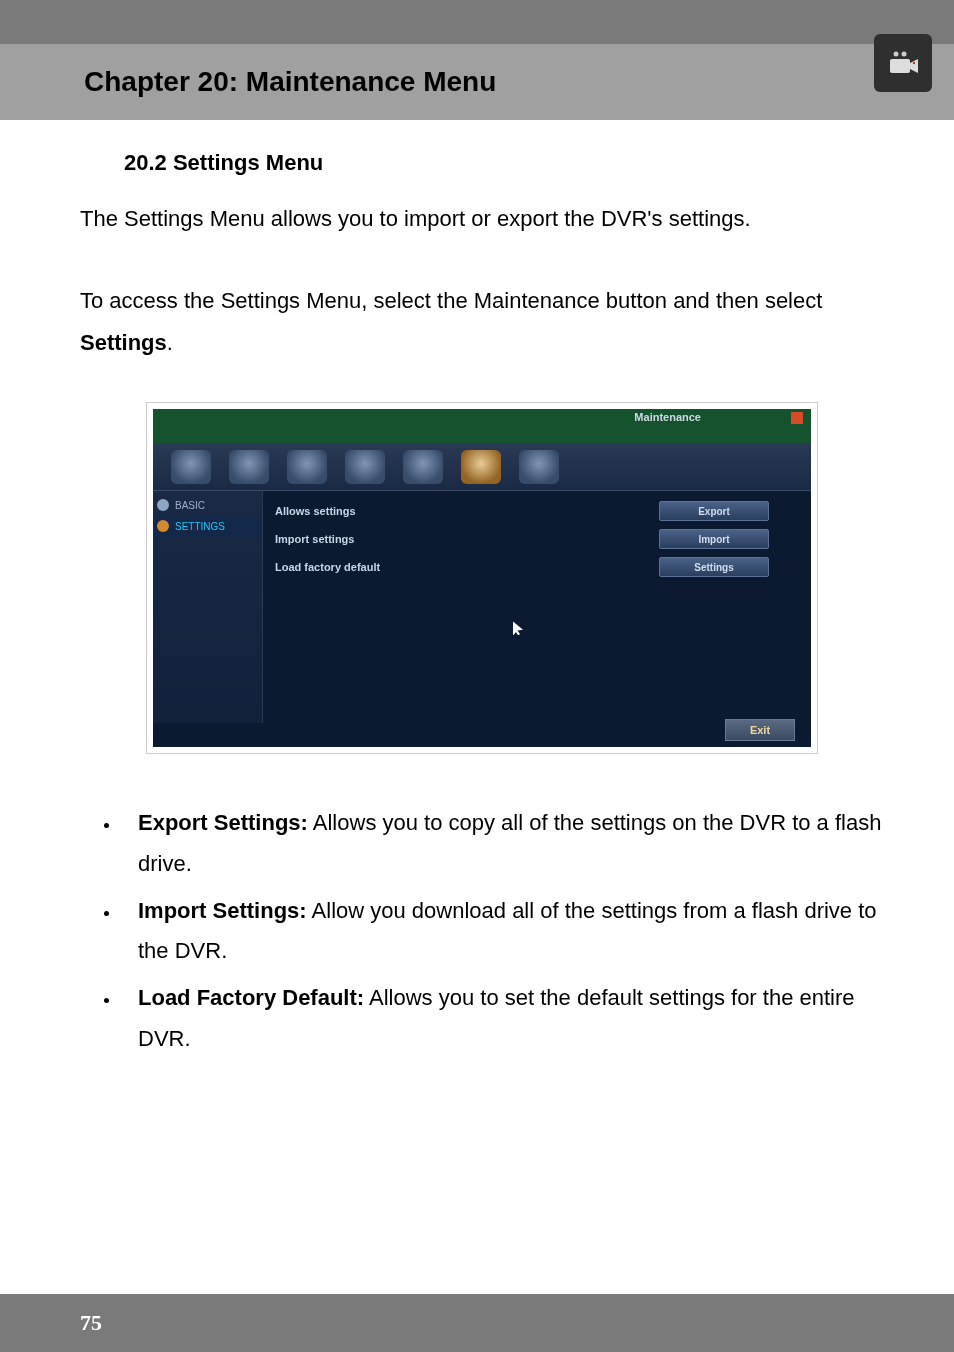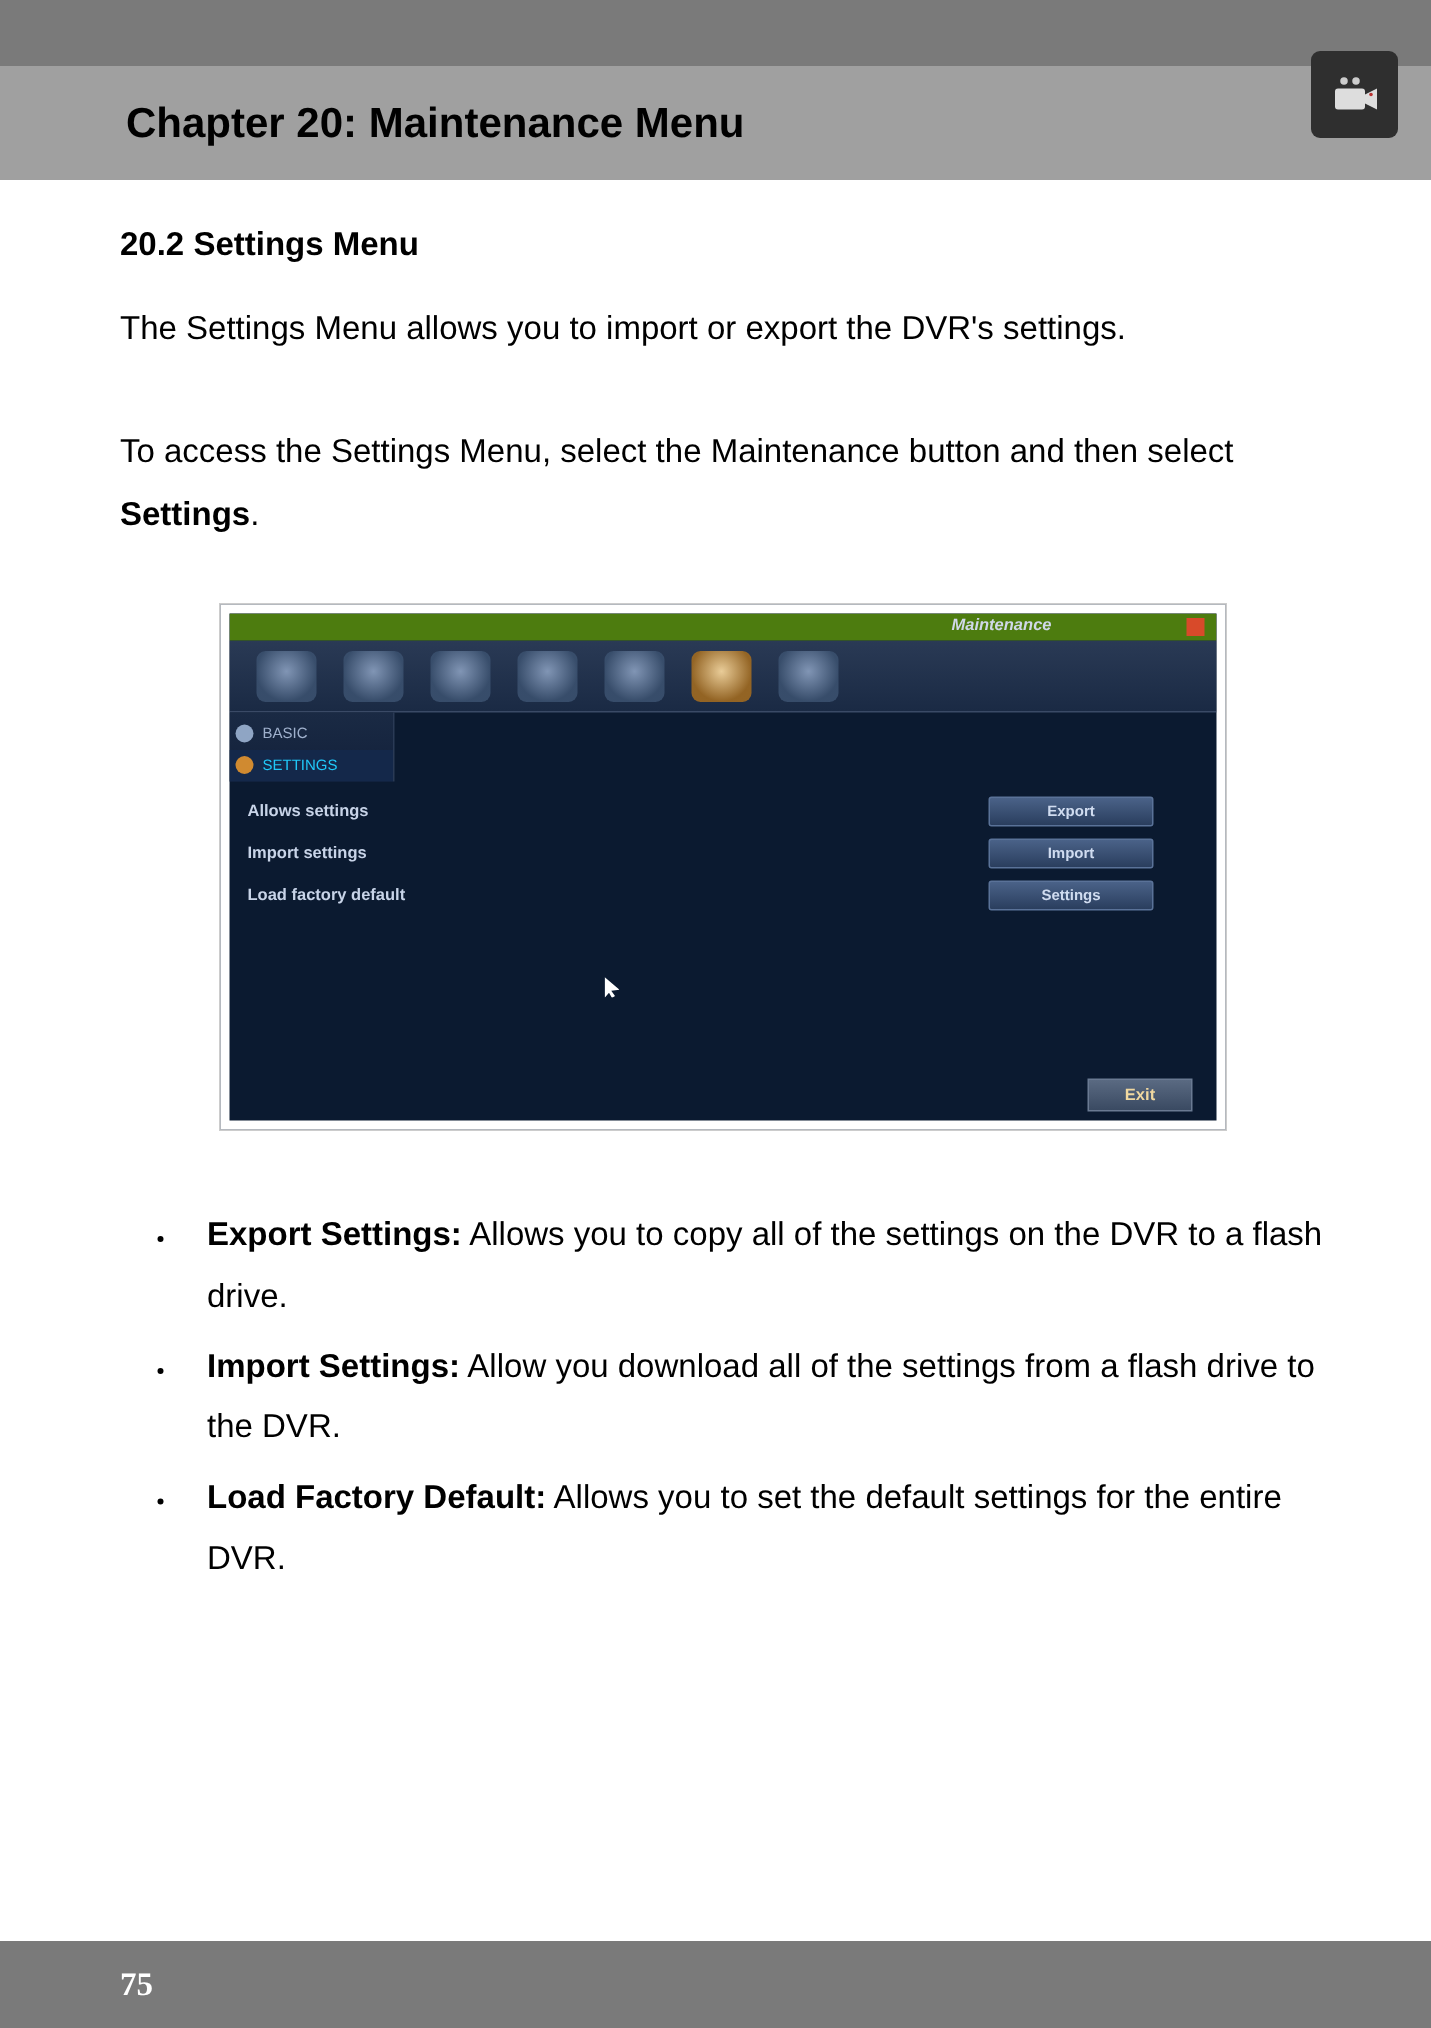--- a/index.html
+++ b/index.html
@@ -44,44 +44,44 @@
     align-items: center;
     justify-content: center;
   }
   .content {
     padding: 30px 70px 0 80px;
   }
   .section-head {
     font-size: 22px;
     font-weight: bold;
     margin-bottom: 22px;
+    margin-left: 44px;
   }
   .para {
     font-size: 22px;
     line-height: 1.9;
     margin-bottom: 40px;
   }
   .para strong { font-weight: bold; }
   
   .shot {
     width: 670px;
     height: 350px;
     margin: 0 auto 50px auto;
     background: #0b1a30;
     border: 6px solid #fff;
     box-shadow: 0 0 0 1px #ccc;
     position: relative;
     overflow: hidden;
     font-family: Arial, sans-serif;
   }
   .shot-titlebar {
-    height: 18px;
-    background: #4d7c0f;
-    position: relative;
-    font-style: italic;
+    height: 34px;
+    background: #14532d;
+    position: relative;
   }
   .shot-title {
     position: absolute;
     right: 110px;
     top: 2px;
     color: #d0d8e8;
     font-size: 11px;
     font-weight: bold;
   }
   .shot-close {
@@ -107,21 +107,20 @@
     background: radial-gradient(circle at 50% 40%, #8ba0c0 0%, #3a506e 70%);
     border-radius: 6px;
     opacity: 0.9;
   }
   .tab-icon.active {
     background: radial-gradient(circle at 50% 40%, #ffdda0 0%, #a06a20 70%);
   }
   .shot-body {
     display: flex;
     height: calc(100% - 66px - 40px);
-    flex-direction: column;
   }
   .shot-sidebar {
     width: 110px;
     background: linear-gradient(#1a2a44, #12203a);
     border-right: 1px solid #2a3a55;
     padding-top: 4px;
   }
   .sb-item {
     font-size: 10px;
     padding: 5px 6px 5px 22px;

